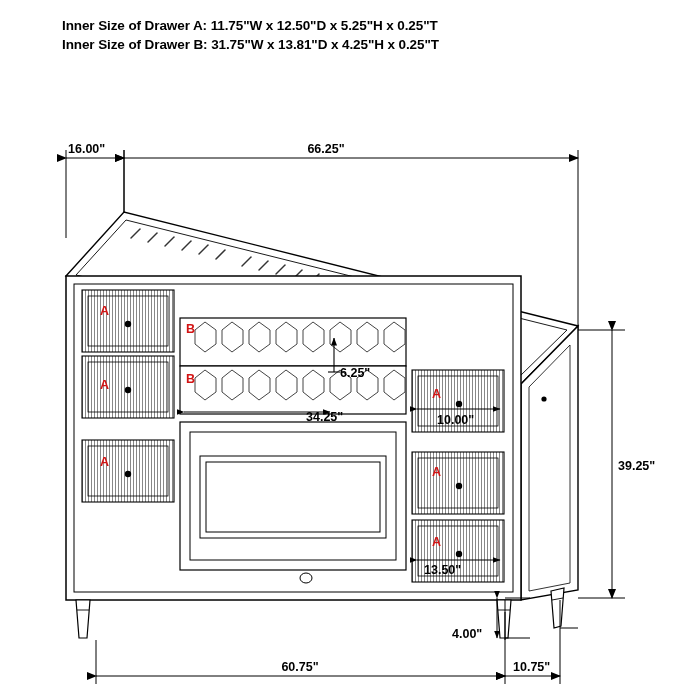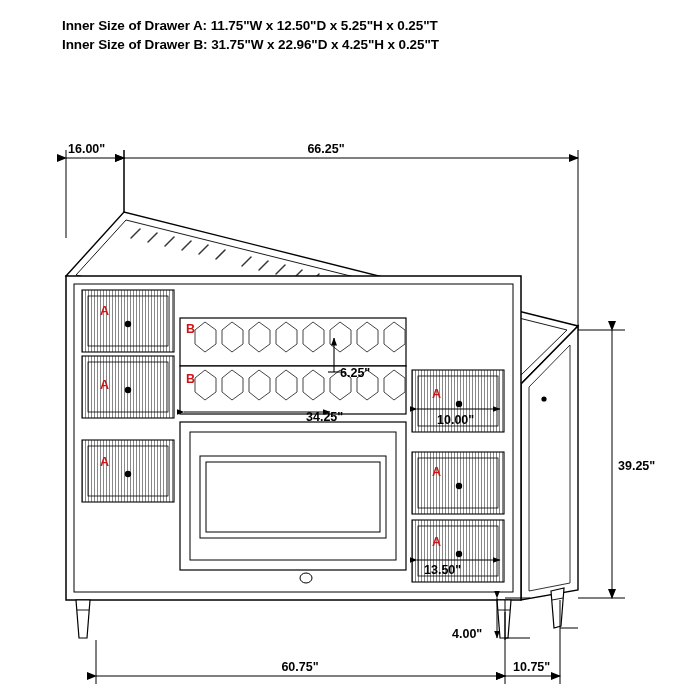--- a/index.html
+++ b/index.html
@@ -56,21 +56,21 @@
     font-weight: bold;
     fill: #000000;
   }
 </style>
 </head>
 <body>
 
 <div id="root">
 
   <div class="spec-line" id="spec-a">Inner Size of Drawer A: 11.75"W x 12.50"D x 5.25"H x 0.25"T</div>
-  <div class="spec-line" id="spec-b">Inner Size of Drawer B: 31.75"W x 22.96"D x 4.25"H x 0.25"T</div>
+  <div class="spec-line" id="spec-b">Inner Size of Drawer B: 31.75"W x 13.81"D x 4.25"H x 0.25"T</div>
 
   <svg class="diagram" viewBox="0 0 700 700">
     <defs>
       <marker id="arrH" markerWidth="10" markerHeight="8" refX="9" refY="4" orient="auto" markerUnits="userSpaceOnUse">
         <path d="M0,0 L10,4 L0,8 z" fill="#000"></path>
       </marker>
       <marker id="arrHs" markerWidth="8" markerHeight="6" refX="7.5" refY="3" orient="auto" markerUnits="userSpaceOnUse">
         <path d="M0,0 L8,3 L0,6 z" fill="#000"></path>
       </marker>
       <pattern id="vstripe" width="6" height="6" patternUnits="userSpaceOnUse">

